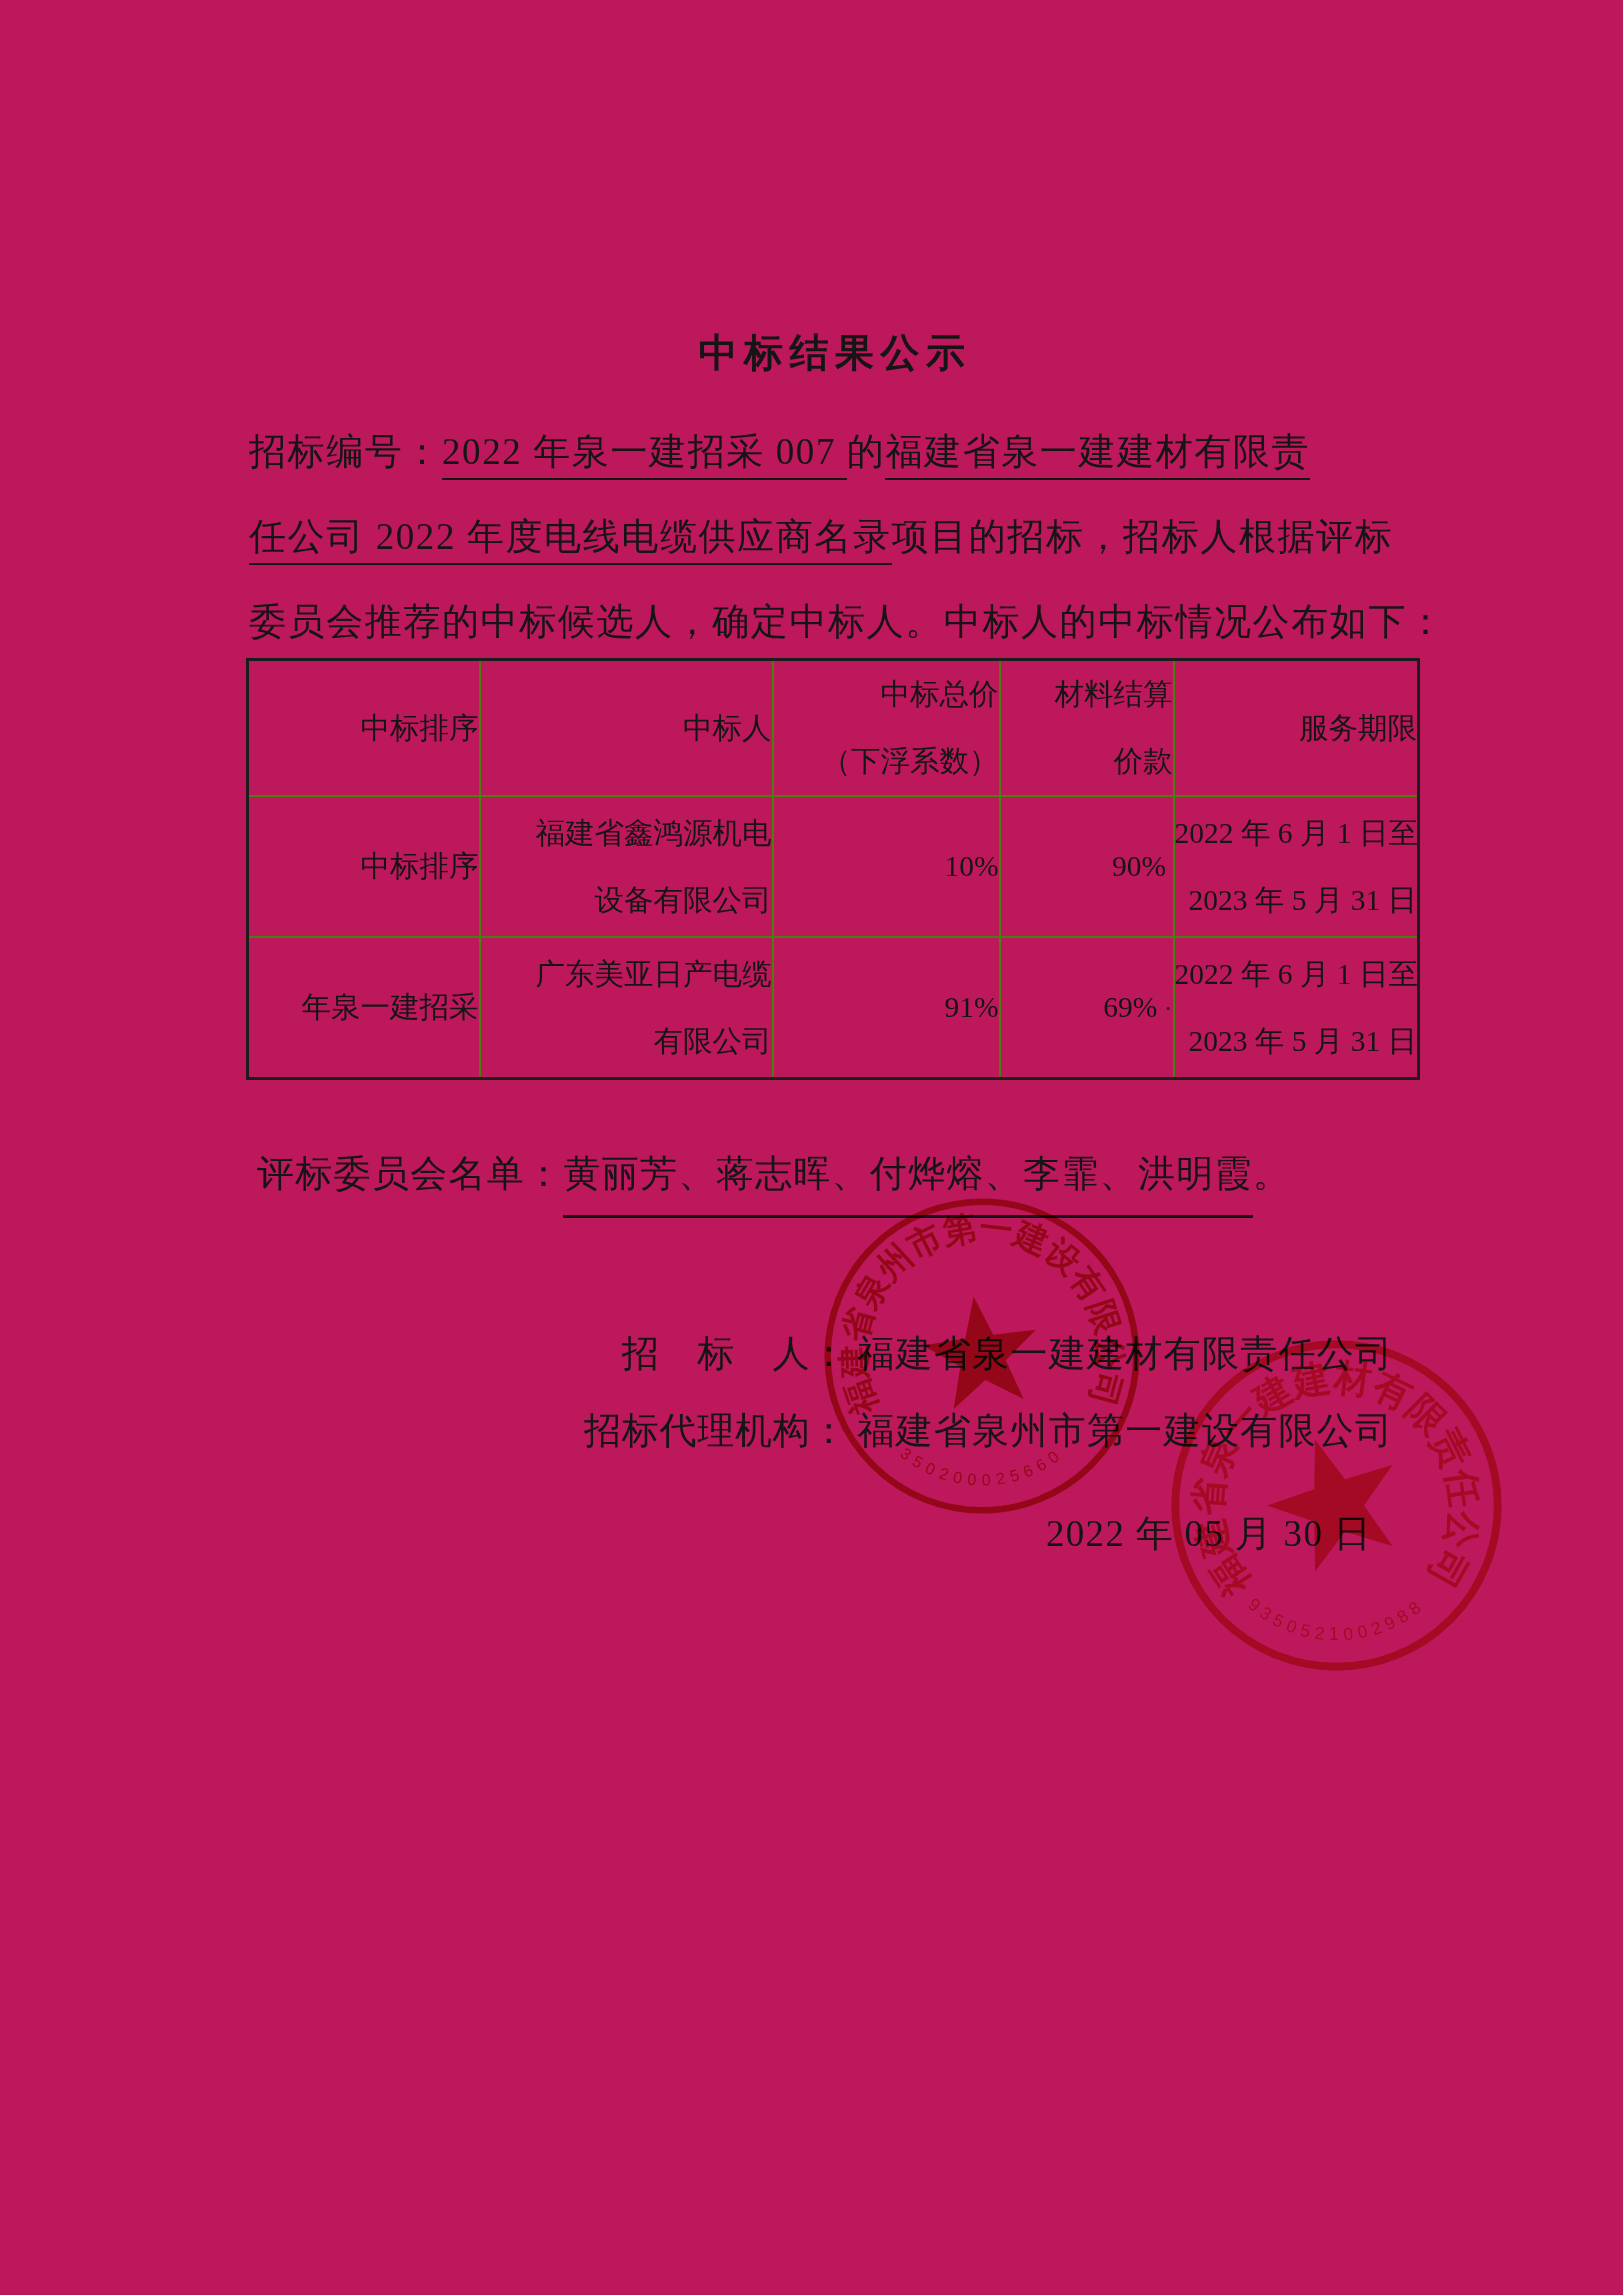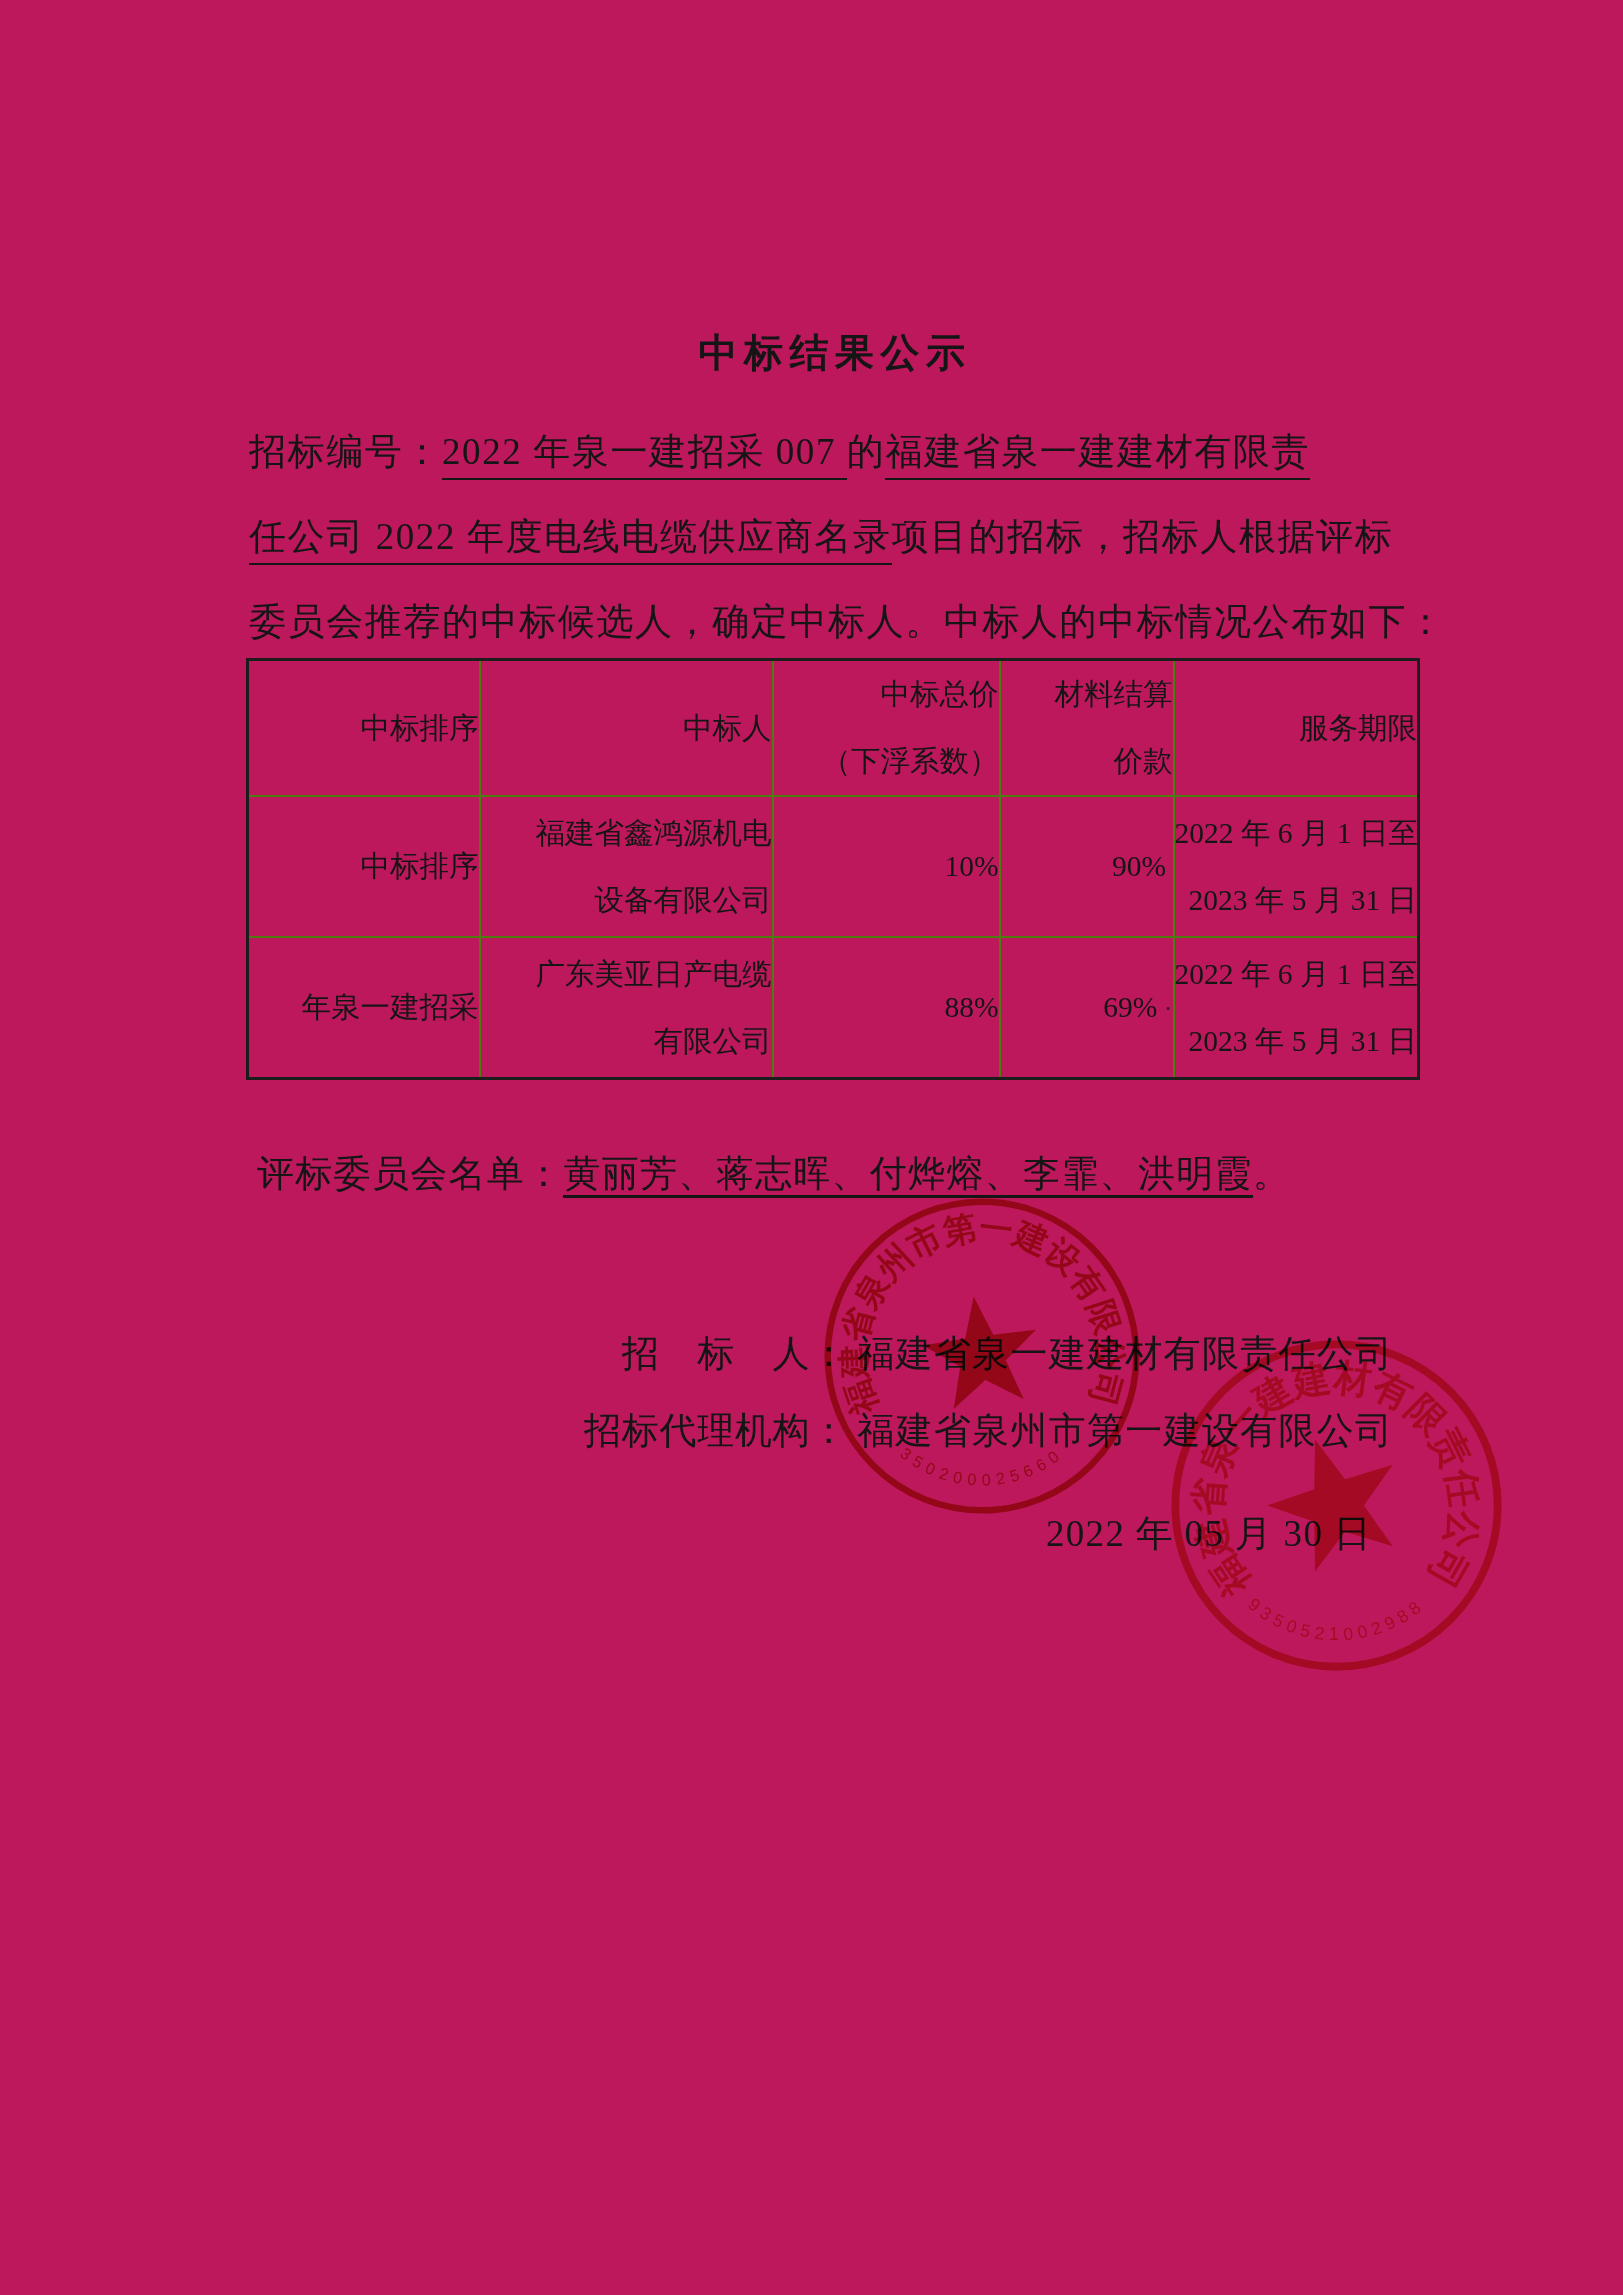--- a/index.html
+++ b/index.html
@@ -35,21 +35,21 @@
   }
   .bid-table{border:3.3px solid #1c1c1c;}
   .bid-table tr.hdr td{height:131px;}
   .bid-table tr.row td{height:139px;}
   .cell-line{line-height:67px;white-space:nowrap;}
   .stray{font-size:26px;vertical-align:baseline;opacity:.8;padding-left:6.5px;}
   .committee{
     position:absolute;left:257px;top:1149px;
     font-size:37px;letter-spacing:1.3px;white-space:nowrap;
   }
-  .committee .u{border-bottom:3.3px solid #151515;padding-bottom:1px;}
+  .committee .u{border-bottom:3.3px solid #151515;padding-bottom:21px;}
   .sig-line{
     position:absolute;left:583px;
     font-size:37px;white-space:nowrap;letter-spacing:0.7px;
   }
   .sig-label{display:inline-block;width:265px;text-align:right;}
   .sig-name{margin-left:9.2px;letter-spacing:1.3px;}
   .sig-bidder{top:1329px;}
   .sig-agency{top:1406px;}
   .sig-date{
     position:absolute;left:1046px;top:1509px;
@@ -125,21 +125,21 @@
     </tr>
     <tr class="row">
       <td>
             <div class="cell-line">年泉一建招采</div>
           </td>
       <td>
         <div class="cell-line">广东美亚日产电缆</div>
         <div class="cell-line">有限公司</div>
       </td>
       <td>
-            <div class="cell-line">88%</div>
+            <div class="cell-line">91%</div>
           </td>
       <td>
             <div class="cell-line"><span>69%</span><span class="stray">·</span></div>
           </td>
       <td>
         <div class="cell-line">2022 年 6 月 1 日至</div>
         <div class="cell-line">2023 年 5 月 31 日</div>
       </td>
     </tr>
   </tbody>

